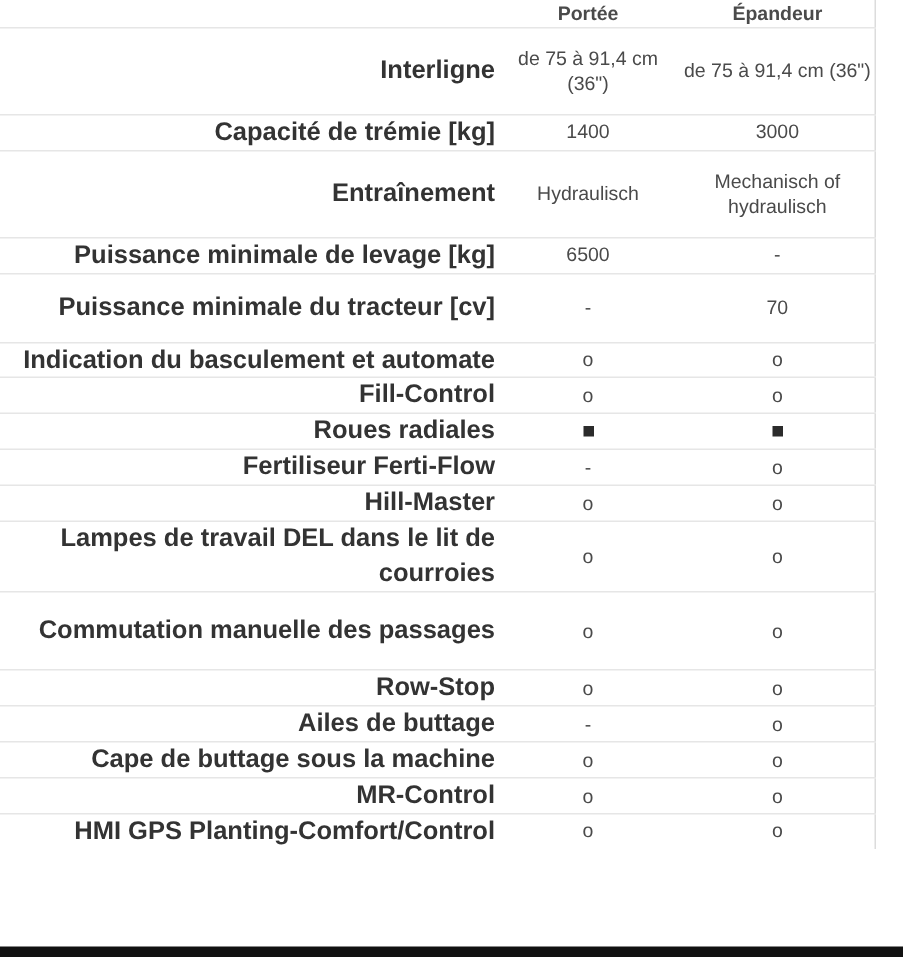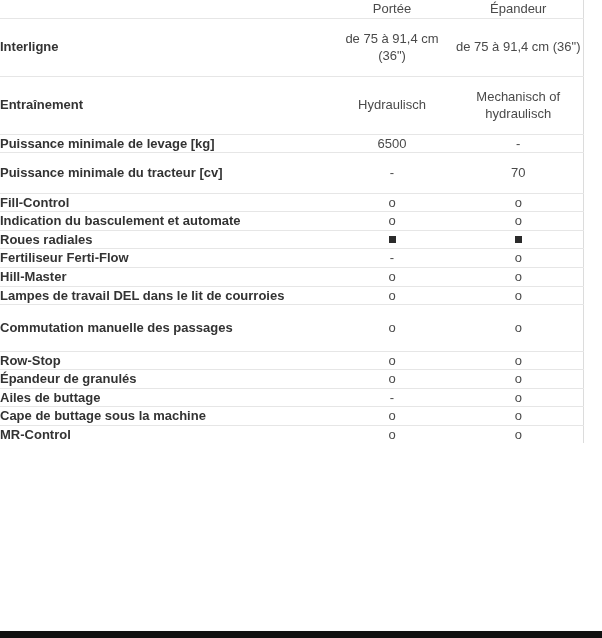--- a/index.html
+++ b/index.html
@@ -37,39 +37,39 @@
 
   .spec-table th,
   .spec-table td {
     padding: 0;
     vertical-align: middle;
   }
 
   
   .head-cell {
     font-size: 13px;
-    font-weight: 400;
+    font-weight: 700;
     color: #4a4a4a;
     text-align: center;
     padding: 5px 4px 8px 4px;
     line-height: 1.35;
     border: 0;
   }
   .head-cell.blank { border: 0; }
 
   
   .spec-table tbody tr > * {
     border-top: 1px solid #e6e6e6;
   }
 
   .label-cell {
-    font-size: 13px;
+    font-size: 17px;
     font-weight: 700;
     color: #333333;
-    text-align: left;
+    text-align: right;
     padding: 9px 10px 9px 14px;
     line-height: 1.35;
   }
 
   .val-cell {
     font-size: 13px;
     font-weight: 400;
     color: #4a4a4a;
     text-align: center;
     padding: 9px 4px 9px 4px;
@@ -118,42 +118,47 @@
         <th class="head-cell">Portée</th>
         <th class="head-cell">Épandeur</th>
       </tr>
     </thead>
     <tbody id="table-body">
         <tr class="tall">
           <th class="label-cell">Interligne</th>
           <td class="val-cell">de 75 à 91,4 cm (36")</td>
           <td class="val-cell">de 75 à 91,4 cm (36")</td>
         </tr>
+        <tr>
+          <th class="label-cell">Capacité de trémie [kg]</th>
+          <td class="val-cell">1400</td>
+          <td class="val-cell">3000</td>
+        </tr>
         <tr class="tall">
           <th class="label-cell">Entraînement</th>
           <td class="val-cell">Hydraulisch</td>
           <td class="val-cell">Mechanisch of hydraulisch</td>
         </tr>
         <tr>
           <th class="label-cell">Puissance minimale de levage [kg]</th>
           <td class="val-cell">6500</td>
           <td class="val-cell">-</td>
         </tr>
         <tr class="tall">
           <th class="label-cell">Puissance minimale du tracteur [cv]</th>
           <td class="val-cell">-</td>
           <td class="val-cell">70</td>
         </tr>
         <tr>
+          <th class="label-cell">Indication du basculement et automate</th>
+          <td class="val-cell">o</td>
+          <td class="val-cell">o</td>
+        </tr>
+        <tr>
           <th class="label-cell">Fill-Control</th>
-          <td class="val-cell">o</td>
-          <td class="val-cell">o</td>
-        </tr>
-        <tr>
-          <th class="label-cell">Indication du basculement et automate</th>
           <td class="val-cell">o</td>
           <td class="val-cell">o</td>
         </tr>
         <tr>
           <th class="label-cell">Roues radiales</th>
           <td class="val-cell"><span class="sym-square"></span></td>
           <td class="val-cell"><span class="sym-square"></span></td>
         </tr>
         <tr>
           <th class="label-cell">Fertiliseur Ferti-Flow</th>
@@ -174,36 +179,36 @@
           <th class="label-cell">Commutation manuelle des passages</th>
           <td class="val-cell">o</td>
           <td class="val-cell">o</td>
         </tr>
         <tr>
           <th class="label-cell">Row-Stop</th>
           <td class="val-cell">o</td>
           <td class="val-cell">o</td>
         </tr>
         <tr>
-          <th class="label-cell">Épandeur de granulés</th>
-          <td class="val-cell">o</td>
-          <td class="val-cell">o</td>
-        </tr>
-        <tr>
           <th class="label-cell">Ailes de buttage</th>
           <td class="val-cell">-</td>
           <td class="val-cell">o</td>
         </tr>
         <tr>
           <th class="label-cell">Cape de buttage sous la machine</th>
           <td class="val-cell">o</td>
           <td class="val-cell">o</td>
         </tr>
         <tr>
           <th class="label-cell">MR-Control</th>
+          <td class="val-cell">o</td>
+          <td class="val-cell">o</td>
+        </tr>
+        <tr>
+          <th class="label-cell">HMI GPS Planting-Comfort/Control</th>
           <td class="val-cell">o</td>
           <td class="val-cell">o</td>
         </tr>
       </tbody>
   </table>
 
   <div class="bottom-bar"></div>
 
 </div>
 

